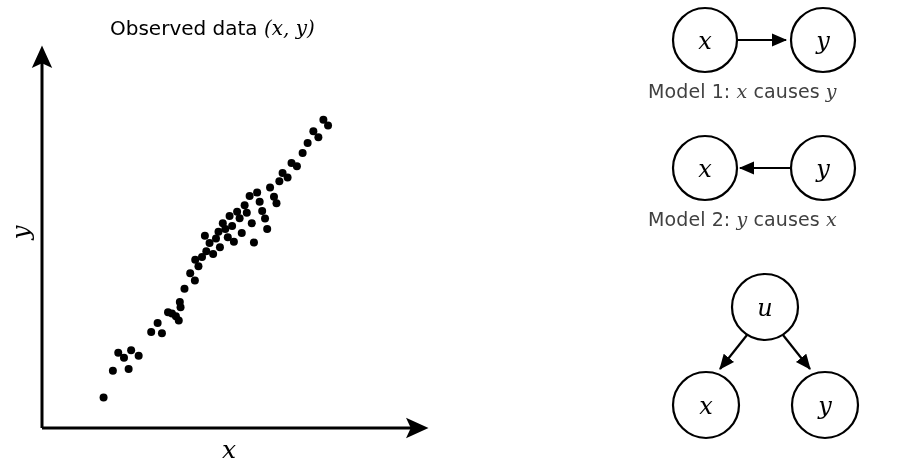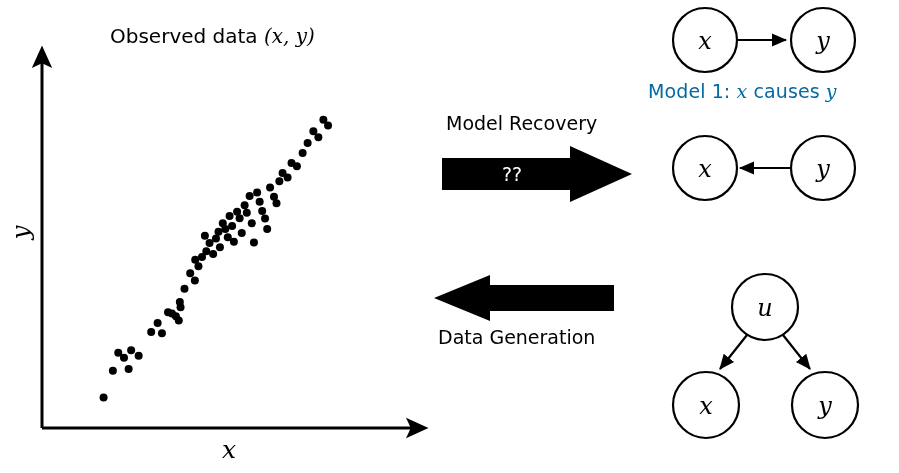--- a/index.html
+++ b/index.html
@@ -9,21 +9,21 @@
     width:899px;height:473px;
     background:#ffffff;
     overflow:hidden;
   }
   .abs{position:absolute;}
   svg{display:block;overflow:visible;}
   .ital{font-style:italic;}
   .cap{
     font-family:"DejaVu Sans","Liberation Sans",sans-serif;
     font-size:19px;
-    color:#0369a1;
+    color:#404040;
     white-space:nowrap;
     letter-spacing:0.1px;
   }
   .plot-title{
     font-family:"DejaVu Sans","Liberation Sans",sans-serif;
     font-size:20px;
     color:#000;
     white-space:nowrap;
   }
   .axis-label{
@@ -51,21 +51,21 @@
   }
   .ylab-rot{transform:rotate(-90deg);transform-origin:50% 50%;}
 </style>
 </head>
 <body>
 
 <div id="figure">
 
   <div class="abs" style="left:0;top:0;width:440px;height:473px;">
 
-    <div class="abs plot-title" style="left:110px;top:24px;">
+    <div class="abs plot-title" style="left:110px;top:16px;">
       <span>Observed data</span><span style="font-family:'DejaVu Serif','Liberation Serif',serif;font-style:italic;">&nbsp;(x, y)</span>
     </div>
 
     <svg class="abs" style="left:0;top:0;" width="440" height="473">
       <defs>
         <marker id="axArrow" markerWidth="9" markerHeight="9" refX="2" refY="4" orient="auto" markerUnits="strokeWidth">
           <path d="M0,0.6 L7.5,4 L0,7.4 L1.6,4 Z" fill="#000"></path>
         </marker>
       </defs>
 
@@ -136,35 +136,20 @@
           <circle cx="323.39" cy="119.76" r="4" fill="#000000"></circle>
           <circle cx="328.04" cy="125.49" r="4" fill="#000000"></circle>
         </g>
     </svg>
 
     <div class="abs axis-label" style="left:222px;top:435px;">x</div>
 
     <div class="abs axis-label ylab-rot" style="left:8px;top:218px;width:24px;text-align:center;">y</div>
   </div>
 
-  <div class="abs" style="left:430px;top:0;width:215px;height:473px;">
-
-    <div class="abs mid-label" style="left:16px;top:112px;">Model Recovery</div>
-
-    <svg class="abs" style="left:12px;top:146px;" width="192" height="56">
-      <polygon points="0,12 128,12 128,0 190,28 128,56 128,44 0,44" fill="#000"></polygon>
-      <text x="70" y="35" class="arrow-text" text-anchor="middle">??</text>
-    </svg>
-
-    <svg class="abs" style="left:4px;top:275px;" width="180" height="46">
-      <polygon points="180,10 56,10 56,0 0,23 56,46 56,36 180,36" fill="#000"></polygon>
-    </svg>
-
-    <div class="abs mid-label" style="left:8px;top:326px;">Data Generation</div>
-  </div>
 
   <div class="abs" style="left:640px;top:0;width:259px;height:110px;">
     <svg class="abs" style="left:0;top:0;" width="259" height="80">
       <defs>
         <marker id="edgeArrow1" markerWidth="8" markerHeight="8" refX="6.5" refY="3.4" orient="auto" markerUnits="strokeWidth">
           <path d="M0,0.4 L7,3.4 L0,6.4 Z" fill="#000"></path>
         </marker>
       </defs>
       <circle cx="65" cy="40" r="32" fill="#fff" stroke="#000" stroke-width="2.2"></circle>
       <text x="65" y="49" class="node-letter" text-anchor="middle">x</text>
@@ -183,20 +168,23 @@
         <marker id="edgeArrow2" markerWidth="8" markerHeight="8" refX="6.5" refY="3.4" orient="auto" markerUnits="strokeWidth">
           <path d="M0,0.4 L7,3.4 L0,6.4 Z" fill="#000"></path>
         </marker>
       </defs>
       <circle cx="65" cy="40" r="32" fill="#fff" stroke="#000" stroke-width="2.2"></circle>
       <text x="65" y="49" class="node-letter" text-anchor="middle">x</text>
       <circle cx="183" cy="40" r="32" fill="#fff" stroke="#000" stroke-width="2.2"></circle>
       <text x="183" y="49" class="node-letter" text-anchor="middle">y</text>
       <line x1="150" y1="40" x2="100" y2="40" stroke="#000" stroke-width="2.2" marker-end="url(#edgeArrow2)"></line>
     </svg>
+    <div class="abs cap" style="left:8px;top:80px;">
+      <span>Model 2:</span><span class="ital" style="font-family:'DejaVu Serif','Liberation Serif',serif;">&nbsp;y</span><span>&nbsp;causes&nbsp;</span><span class="ital" style="font-family:'DejaVu Serif','Liberation Serif',serif;">x</span>
+    </div>
   </div>
 
   <div class="abs" style="left:640px;top:265px;width:259px;height:208px;">
     <svg class="abs" style="left:0;top:0;" width="259" height="178">
       <defs>
         <marker id="edgeArrow3" markerWidth="8" markerHeight="8" refX="6.5" refY="3.4" orient="auto" markerUnits="strokeWidth">
           <path d="M0,0.4 L7,3.4 L0,6.4 Z" fill="#000"></path>
         </marker>
       </defs>
       <circle cx="125" cy="42" r="33" fill="#fff" stroke="#000" stroke-width="2.2"></circle>

